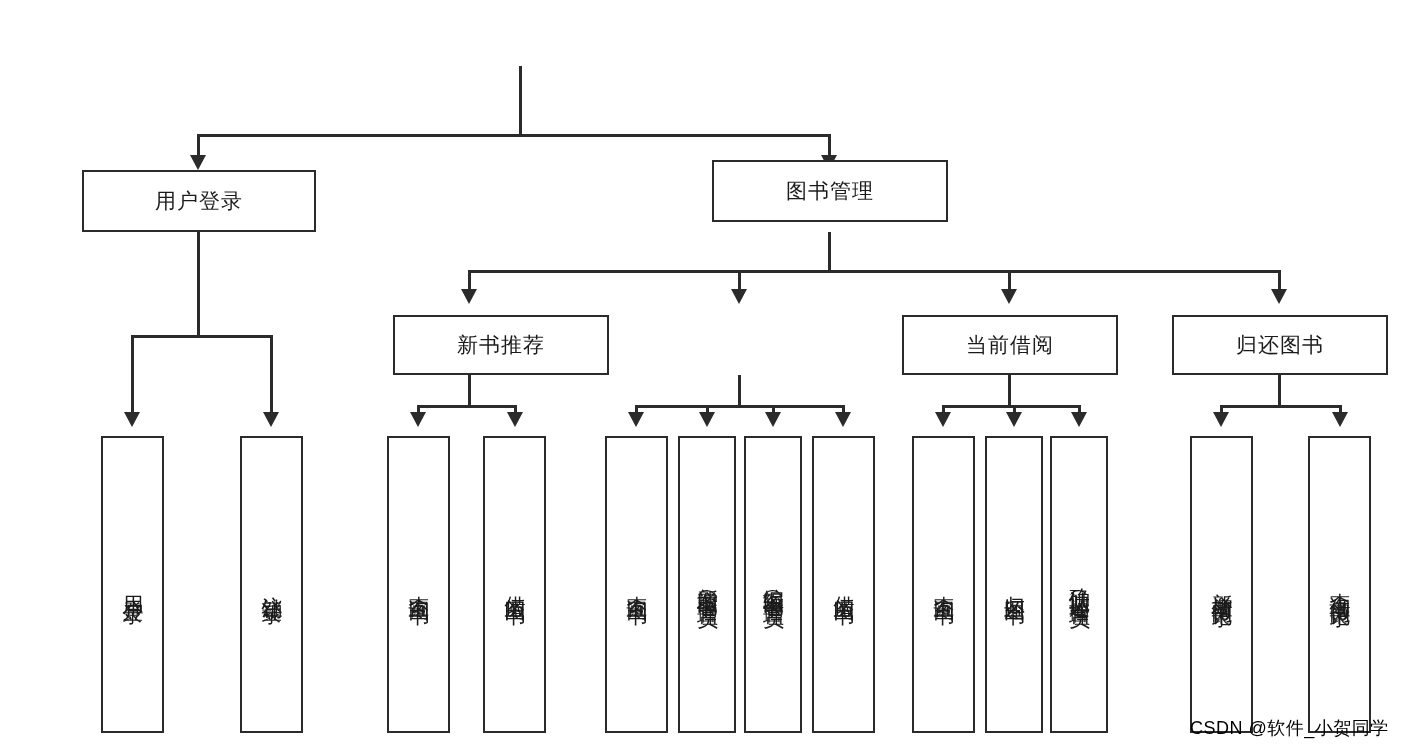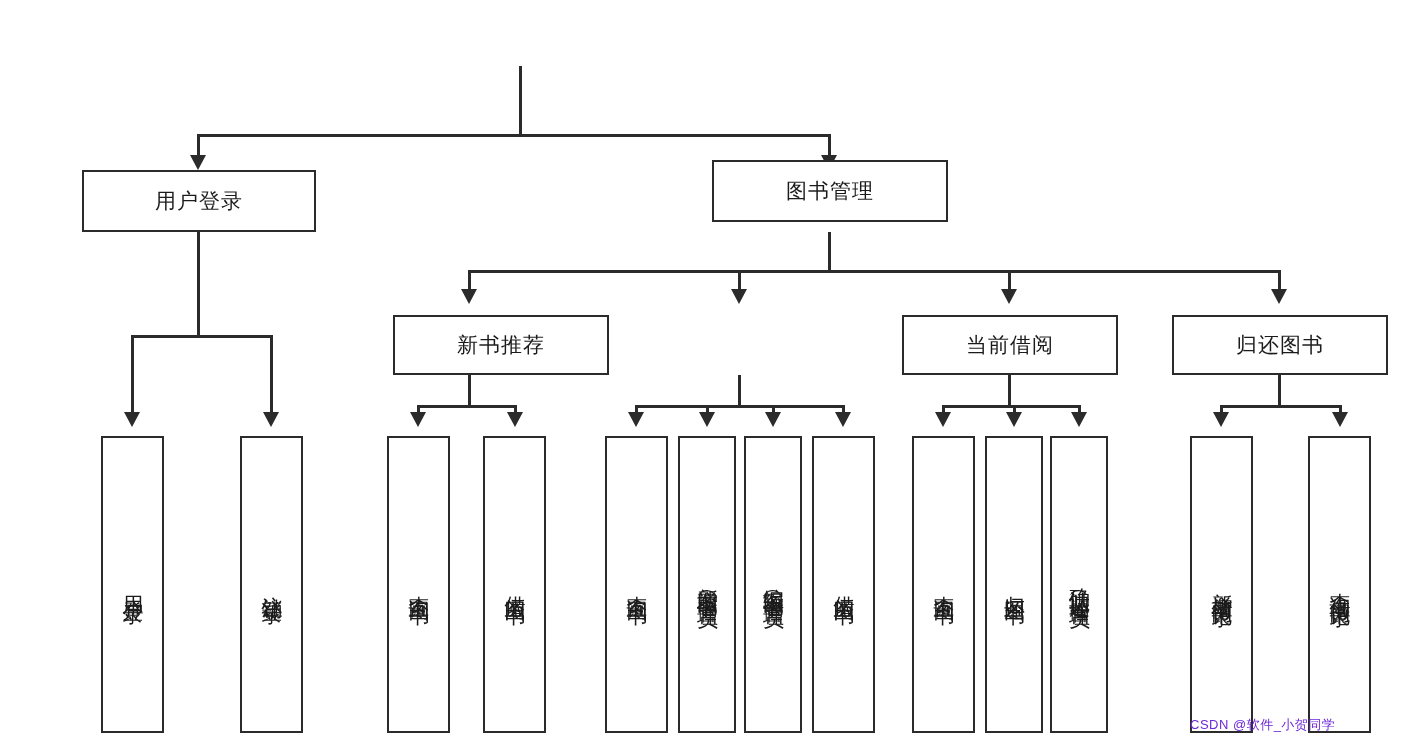--- a/index.html
+++ b/index.html
@@ -54,22 +54,22 @@
   .arrow {
     position: absolute;
     width: 0;
     height: 0;
     border-left: 8px solid transparent;
     border-right: 8px solid transparent;
     border-top: 15px solid #2b2b2b;
   }
   .watermark {
     position: absolute;
-    color: #6d28d9;
-    font-size: 13px;
+    color: #000000;
+    font-size: 18px;
     white-space: nowrap;
     letter-spacing: 0.5px;
   }
 </style>
 </head>
 <body>
 
 <div id="canvas">
 
 

